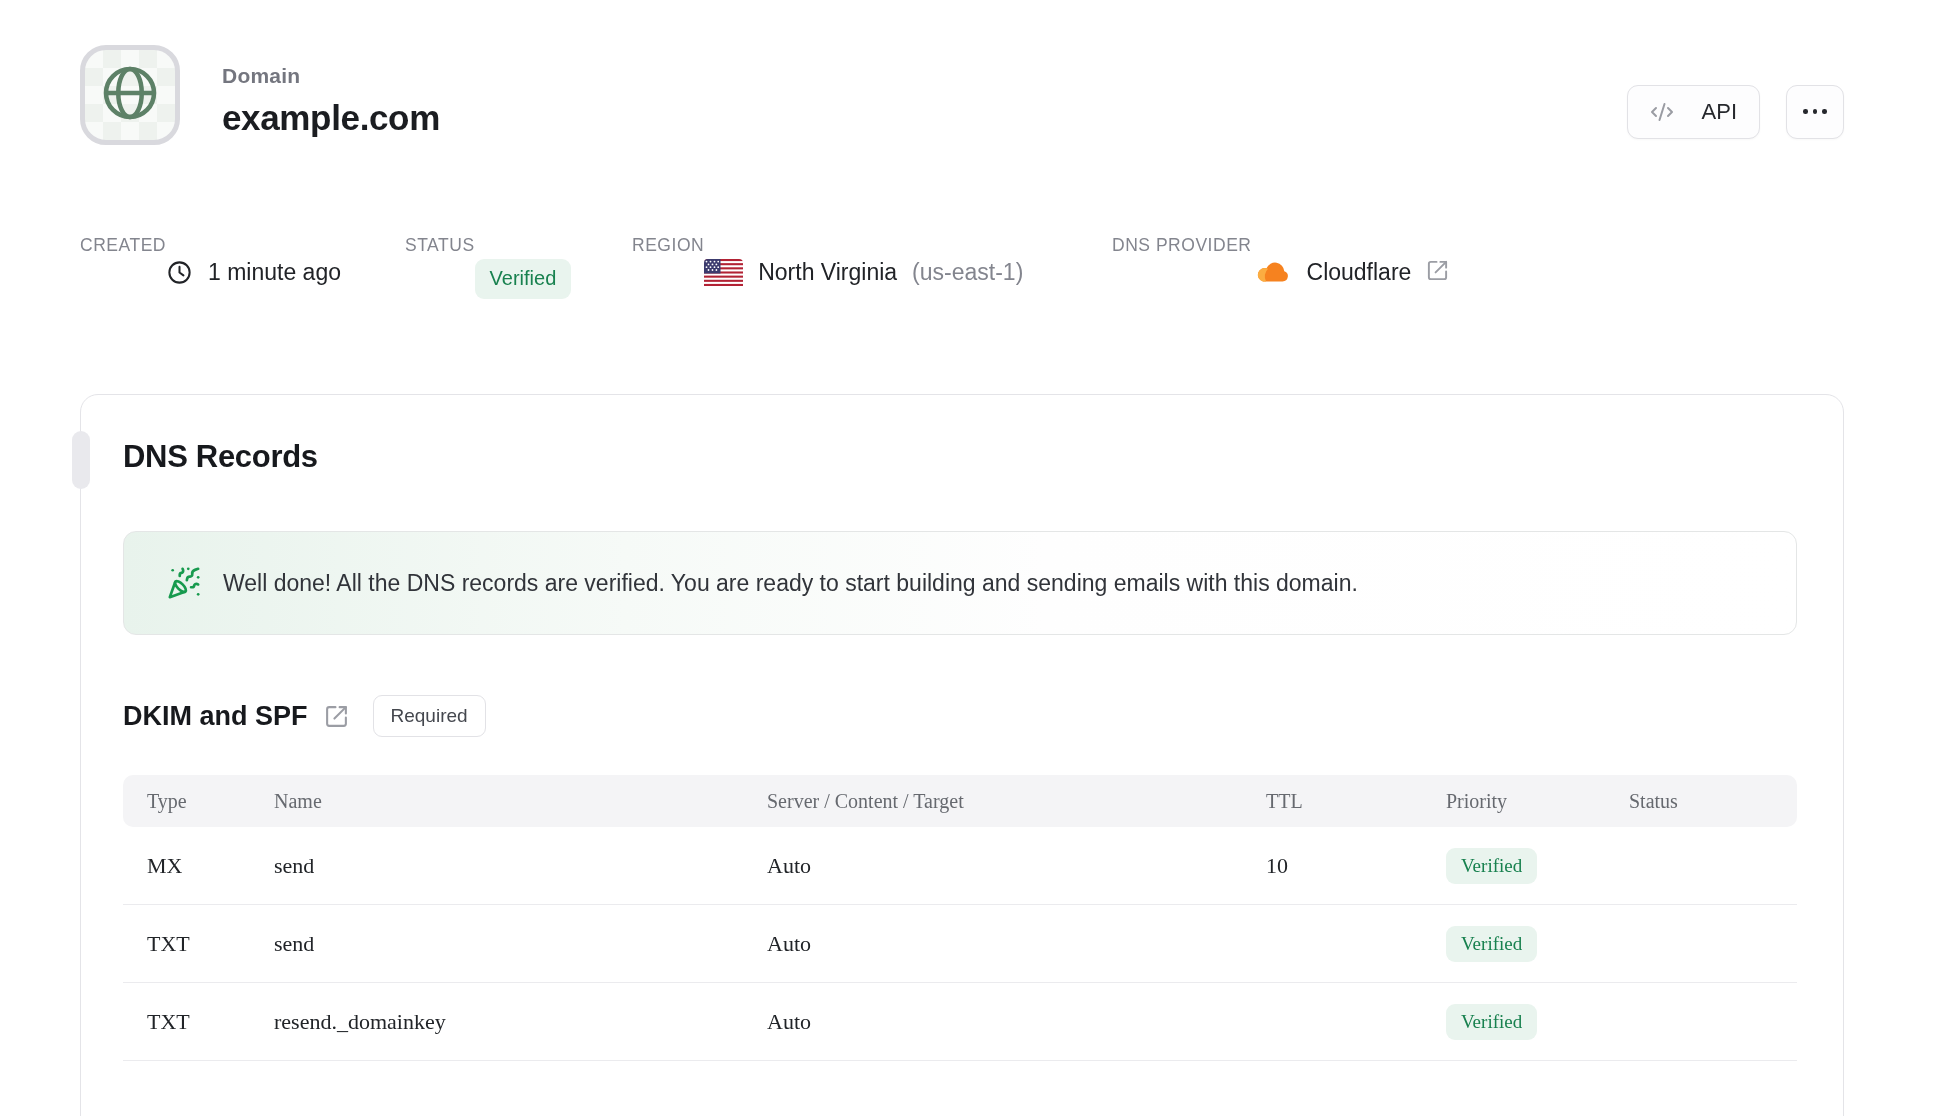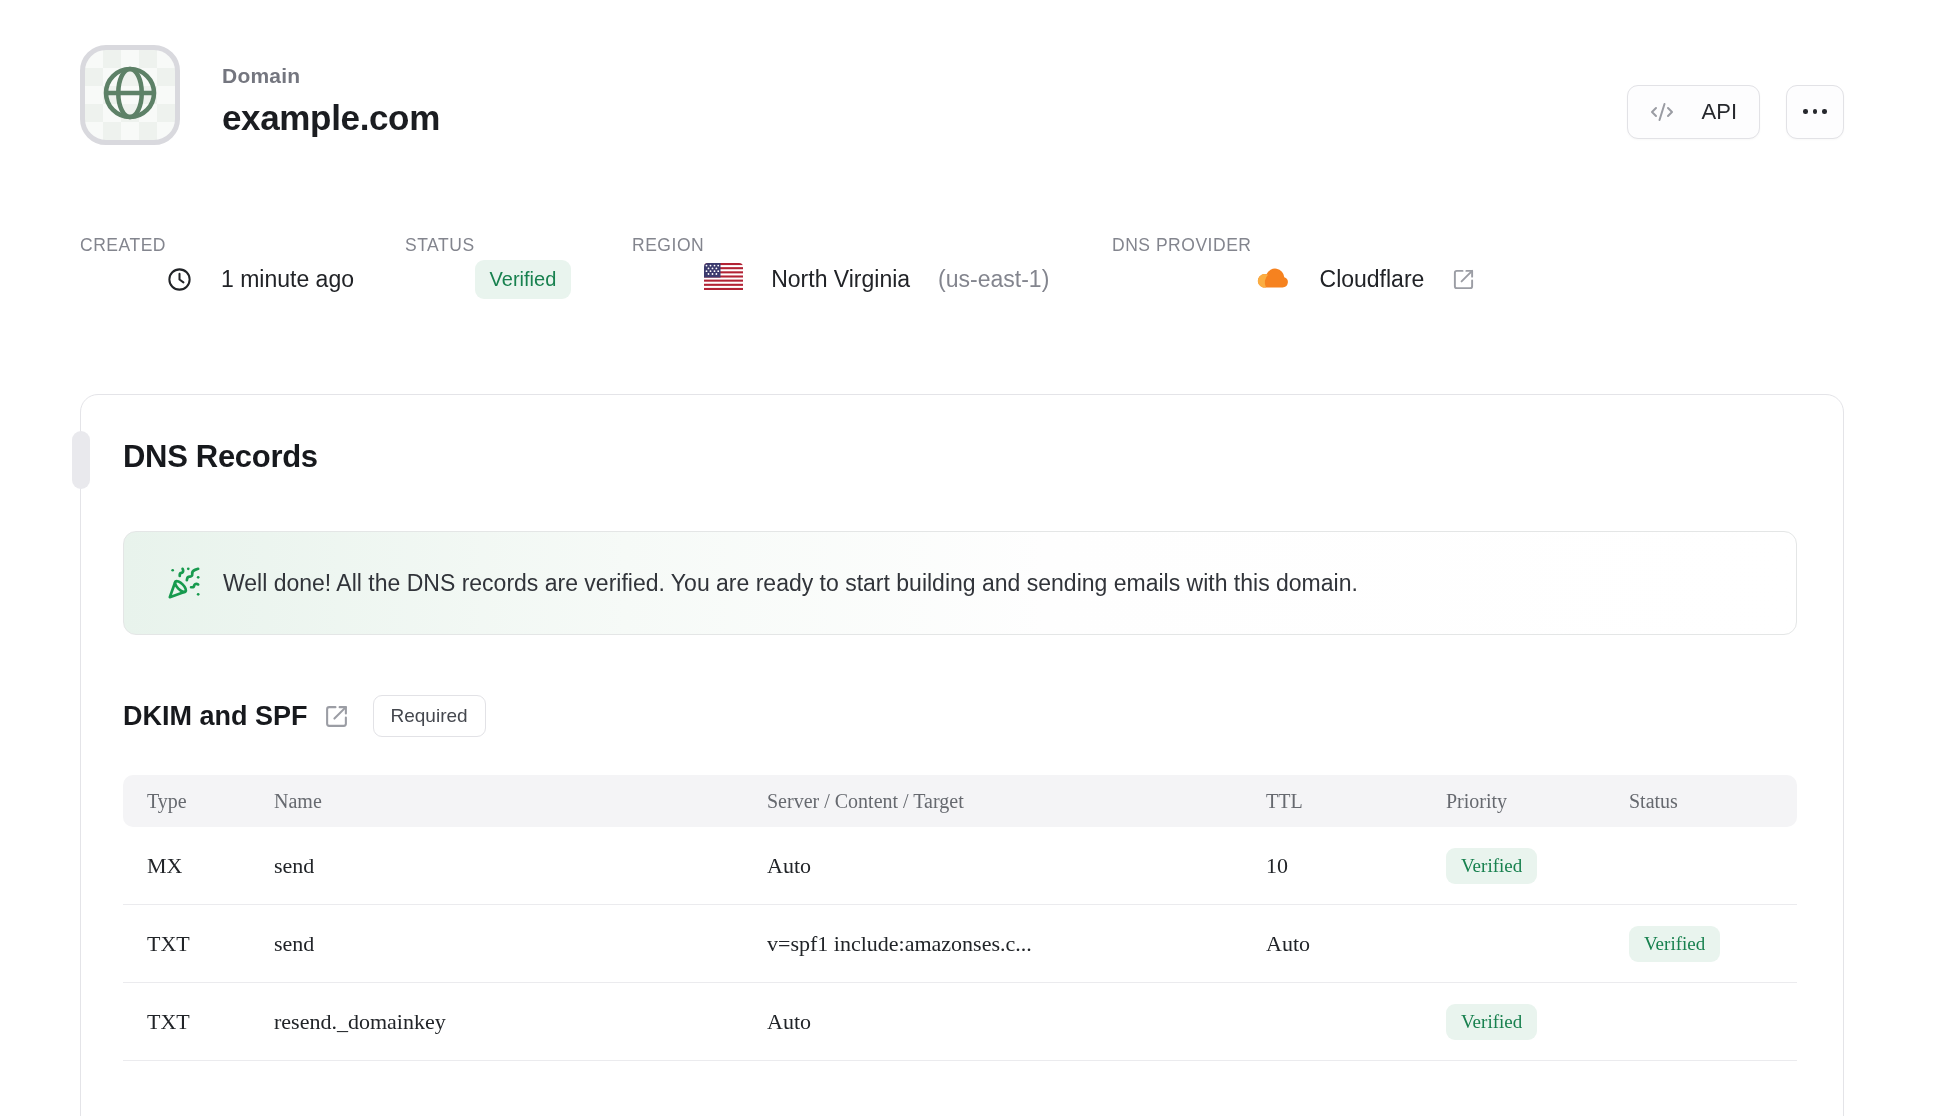--- a/index.html
+++ b/index.html
@@ -21,21 +21,21 @@
     border:1px solid #e2e2e6; border-radius:11px; background:#fdfdfe; cursor:pointer;
     font-size:22px; color:#26282d; box-shadow:0 1px 2px rgba(0,0,0,.03); }
   .btn-square { width:58px; justify-content:center; padding:0; gap:5px; }
   .dot { width:4.5px; height:4.5px; border-radius:50%; background:#26282d; }
 
   
   .meta-row { display:flex; margin-top:90px; }
   .meta-col { display:flex; flex-direction:row; }
   .meta-col.c1 { width:325px; } .meta-col.c2 { width:227px; } .meta-col.c3 { width:480px; }
   .meta-label { font-size:17.5px; font-weight:500; color:#83858e; letter-spacing:.03em; }
-  .meta-value { margin-top:24px; display:flex; align-items:center; gap:28px;
+  .meta-value { margin-top:24px; display:flex; gap:15px;
     font-size:23px; color:#212327; height:40px; }
   .meta-muted { color:#83858e; }
   .badge-green { background:#e9f4ee; color:#18814f; font-size:20px; font-weight:500;
     padding:8px 15px; border-radius:9px; display:inline-block; width:max-content; }
   .flag { border-radius:4px; overflow:hidden; display:block; }
   .ext-icon { color:#9b9da4; display:flex; }
 
   
   .card { position:relative; margin-top:95px; border:1px solid #e4e4e8; border-radius:18px;
     background:#fff; height:780px; }
@@ -228,21 +228,20 @@
             <div class="trow">
               <div>MX</div>
               <div>send</div>
               <div>Auto</div>
               <div>10</div>
               <div class="cell-status"><span class="badge-green">Verified</span></div>
             </div>
             <div class="trow">
               <div>TXT</div>
               <div>send</div>
-              <div>v=spf1 include:amazonses.c...</div>
               <div>Auto</div>
               <div></div>
               <div class="cell-status"><span class="badge-green">Verified</span></div>
             </div>
             <div class="trow">
               <div>TXT</div>
               <div>resend._domainkey</div>
               <div>Auto</div>
               <div></div>
               <div class="cell-status"><span class="badge-green">Verified</span></div>

